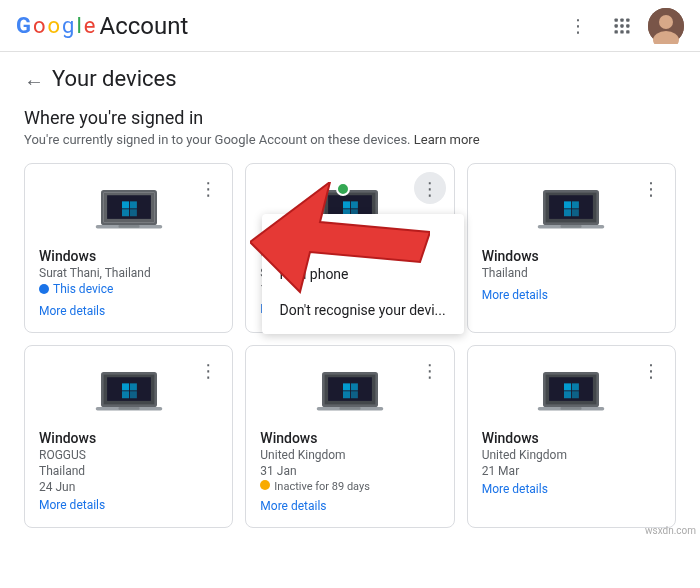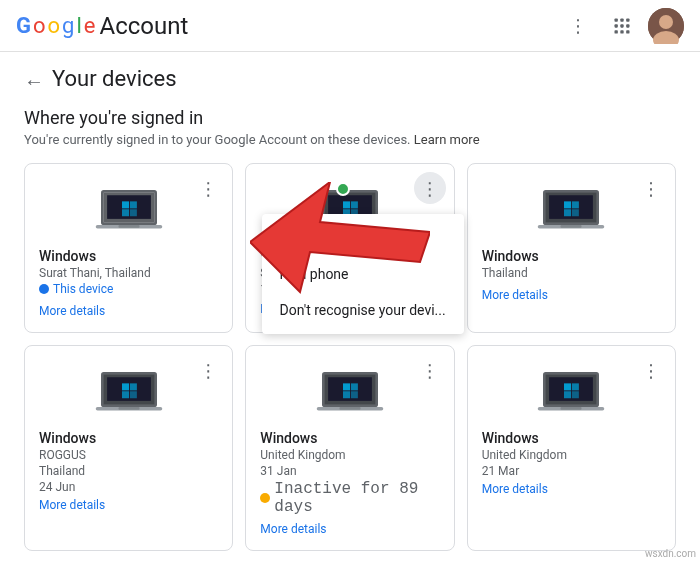--- a/index.html
+++ b/index.html
@@ -186,26 +186,24 @@
       background: #1a73e8;
       flex-shrink: 0;
     }
     .device-time {
       font-size: 12px;
       color: #5f6368;
       margin-bottom: 4px;
     }
     .device-inactive {
       display: flex;
-      align-items: center;
       gap: 4px;
-      font-size: 16px;
+      font-size: 11px;
       color: #5f6368;
       margin-bottom: 4px;
-      font-family: Liberation Mono, monospace;
     }
     .device-inactive .dot-yellow {
       width: 10px;
       height: 10px;
       border-radius: 50%;
       background: #F9AB00;
       flex-shrink: 0;
     }
     .more-details {
       font-size: 12px;

